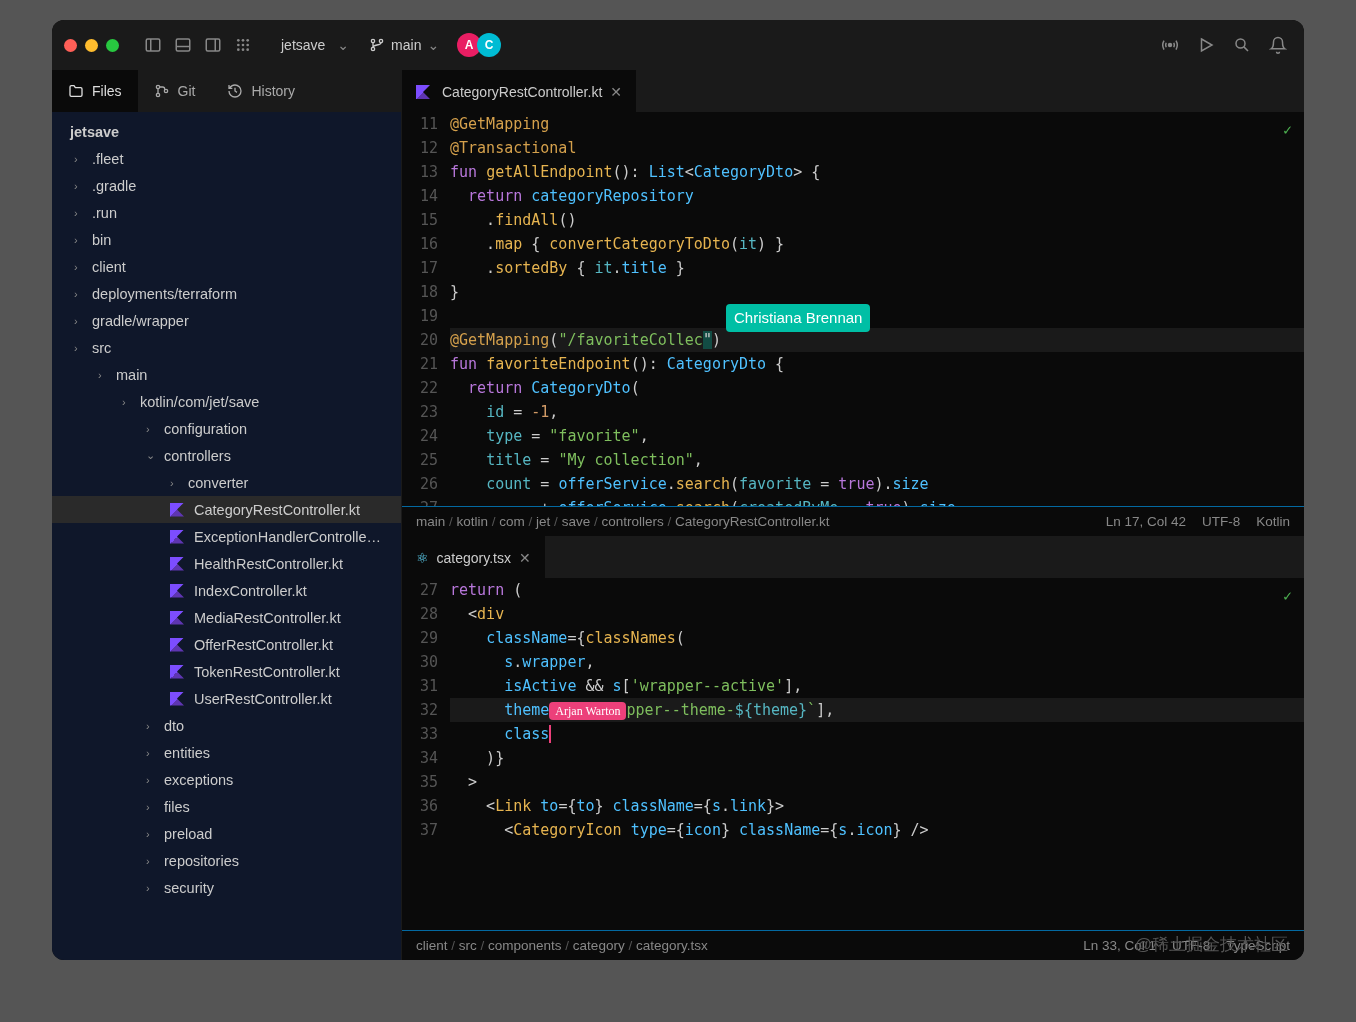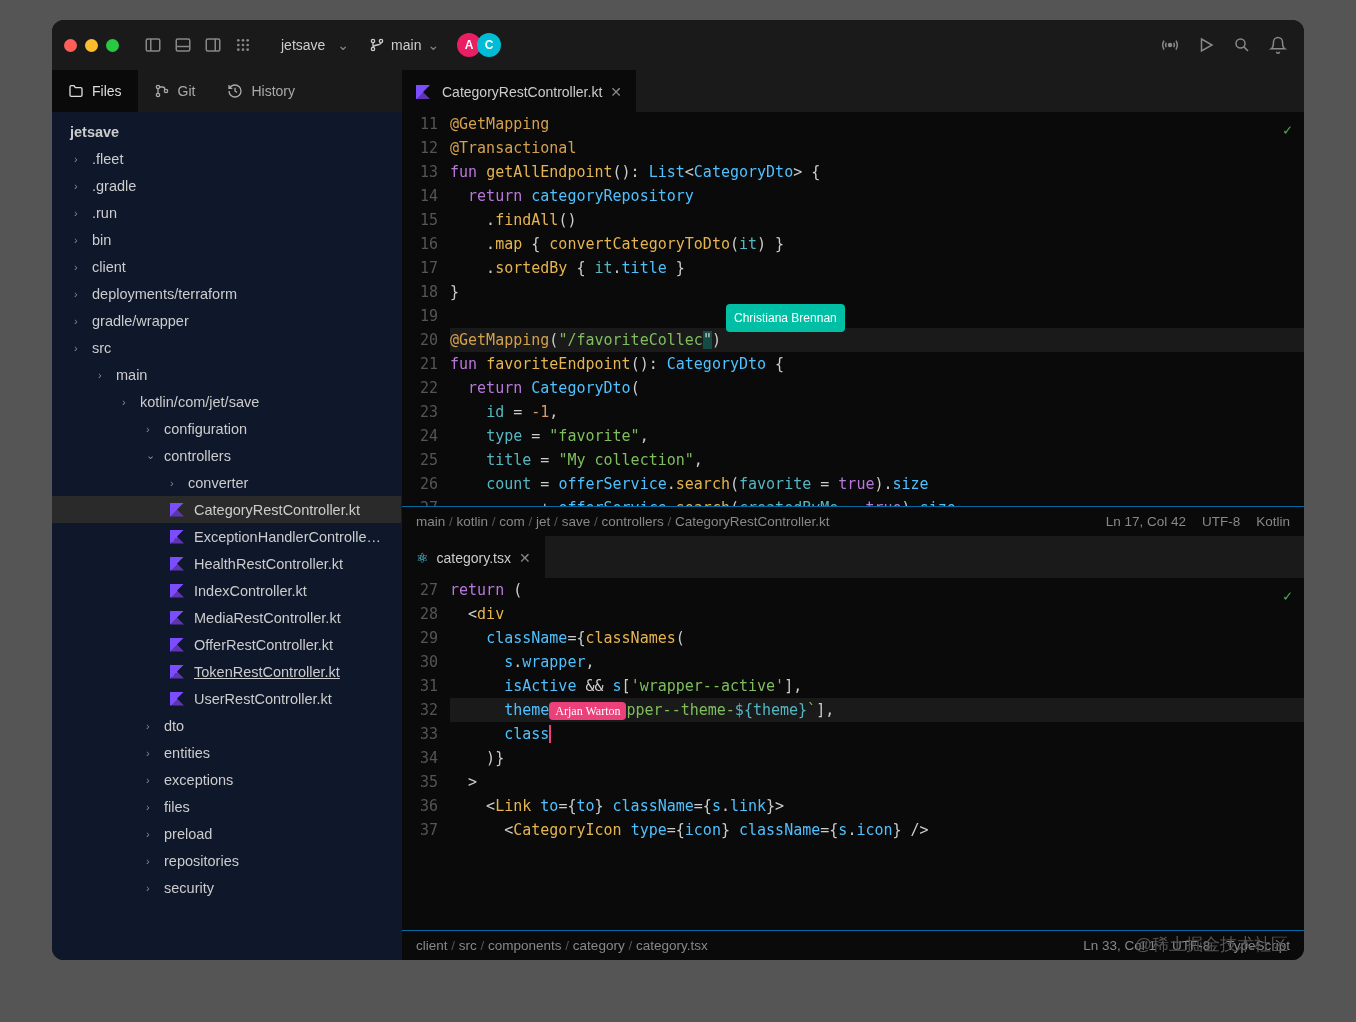--- a/index.html
+++ b/index.html
@@ -34,21 +34,21 @@
   .tabs { height:42px; background:#1a1a1a; display:flex; align-items:flex-end;}
   .tab { height:42px; padding:0 14px; display:flex; align-items:center; gap:8px; background:#0a0a0a; color:#ccc; border-top:2px solid transparent;}
   .tab .close{color:#888; font-size:14px;}
   .react-icon{color:#61dafb;}
   .code-area { flex:1; display:flex; overflow:hidden; font-family:"SF Mono",Menlo,Consolas,monospace; font-size:15px; line-height:24px; position:relative;}
   .gutter { width:48px; text-align:right; padding-right:12px; color:#555; user-select:none;}
   .code { flex:1; white-space:pre; color:#ccc; position:relative;}
   .line{height:24px;}
   .line.hl{background:#1a1a1a;}
   .k-ann{color:#d4a04c;} .k-kw{color:#b877db;} .k-fn{color:#e6b450;} .k-type{color:#4fc1ff;} .k-str{color:#7fbf5e;} .k-prop{color:#4fc1ff;} .k-num{color:#d19a66;} .k-param{color:#56b6c2;} .k-tag{color:#e6b450;}
-  .collab-tag { position:absolute; padding:2px 8px; border-radius:4px; font-size:12px; color:#fff; font-family:-apple-system,sans-serif;text-align:right;}
+  .collab-tag { position:absolute; padding:2px 8px; border-radius:4px; font-size:15px; color:#fff; font-family:-apple-system,sans-serif;text-align:right;}
   .collab-tag.teal{background:#00bfa5;}
   .check{position:absolute; top:6px; right:12px; color:#4caf50;}
   .status { height:30px; display:flex; align-items:center; padding:0 14px; gap:8px; color:#888; font-size:13.5px; background:#0a0a0a; border-top:1px solid #0369a1;}
   .status .crumb::after{content:" / "; color:#555;}
   .status .crumb:last-of-type::after{content:"";}
   .status .right{margin-left:auto; display:flex; gap:16px;}
   svg{display:block;}
   .watermark{position:absolute; right:16px; bottom:4px; font-size:17px; color:#555; font-family:sans-serif;margin-top:8px;}
 </style>
 </head>
@@ -234,21 +234,21 @@
               <span>IndexController.kt</span>
             </div>
             <div class="tree-item" style="padding-left: 118px;">
               <span class="kt-icon"></span>
               <span>MediaRestController.kt</span>
             </div>
             <div class="tree-item" style="padding-left: 118px;">
               <span class="kt-icon"></span>
               <span>OfferRestController.kt</span>
             </div>
-            <div class="tree-item" style="padding-left: 118px; text-decoration: underline;">
+            <div class="tree-item" style="padding-left: 118px;">
               <span class="kt-icon"></span>
               <span>TokenRestController.kt</span>
             </div>
             <div class="tree-item" style="padding-left: 118px;">
               <span class="kt-icon"></span>
               <span>UserRestController.kt</span>
             </div>
             <div class="tree-item" style="padding-left: 94px;">
               <span class="chev">›</span>
               <span>dto</span>

